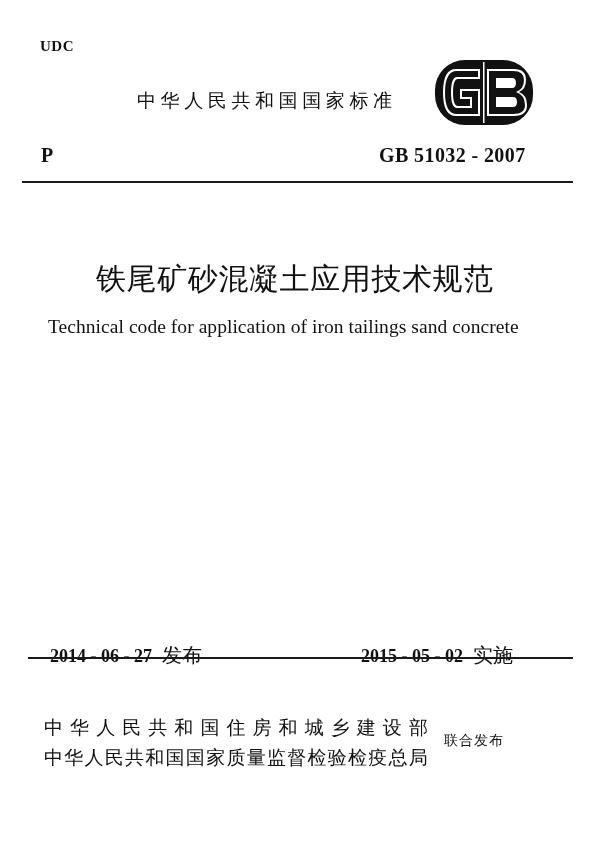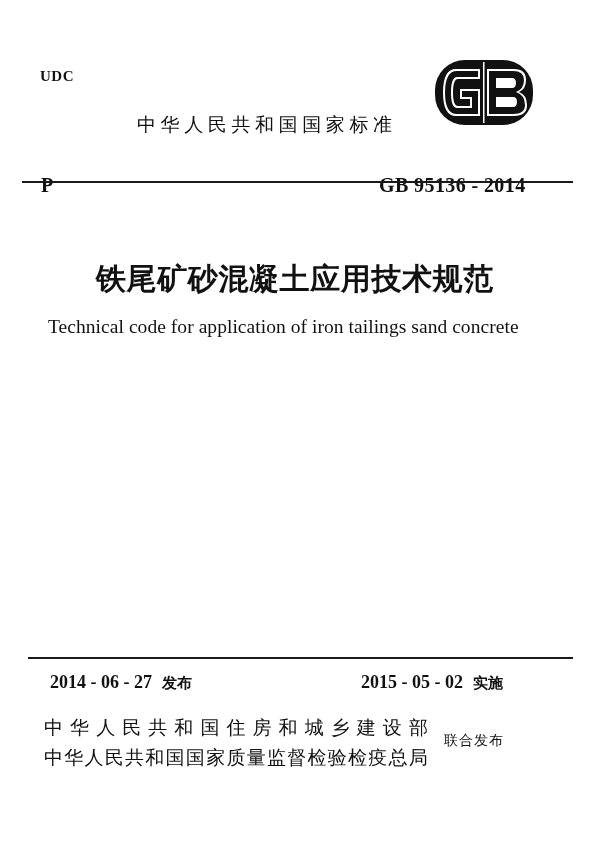--- a/index.html
+++ b/index.html
@@ -11,40 +11,38 @@
       width: 600px;
       height: 848px;
       position: relative;
       overflow: hidden;
       color: #111111;
     }
     .abs { position: absolute; }
     .serif-bold {
       font-family: "Liberation Serif", "DejaVu Serif", serif;
       font-weight: bold;
-      margin-top: 30px;
     }
     .serif {
       font-family: "Liberation Serif", "DejaVu Serif", serif;
     }
     .sans {
       font-family: "DejaVu Sans", "Liberation Sans", sans-serif;
     }
     .udc {
       left: 40px; top: 38px;
       font-size: 15px;
       letter-spacing: 0.5px;
     }
     .nat-std {
       left: 137px; top: 88px;
       width: 250px;
       font-size: 19px;
       letter-spacing: 4.6px;
       white-space: nowrap;
-      margin-top: 24px;
     }
     .gb-logo {
       left: 434px; top: 59px;
       width: 100px; height: 67px;
     }
     .cls-p {
       left: 41px; top: 144px;
       font-size: 20px;
     }
     .std-no {
@@ -58,37 +56,37 @@
       height: 2px;
     }
     .rule-top { left: 22px; top: 181px; width: 551px; }
     .rule-bottom { left: 28px; top: 657px; width: 545px; }
 
     .title-cn {
       left: 96px; top: 259px;
       font-size: 30px;
       letter-spacing: 0.6px;
       white-space: nowrap;
-      font-weight: bold;
+      font-weight: normal;
     }
     .title-en {
       left: 48px; top: 316px;
       font-size: 19.5px;
       white-space: nowrap;
       letter-spacing: 0.05px;
     }
     .date-row {
       top: 621px;
       font-size: 18px;
       white-space: pre;
     }
     .date-row .cn {
       font-family: "DejaVu Sans", "Liberation Sans", sans-serif;
-      font-weight: bold;
-      font-size: 15px;
+      font-weight: normal;
+      font-size: 20px;
       margin-left: 10px;
     }
     .date-issue { left: 41px; }
     .date-impl { left: 352px; }
 
     .auth {
       left: 44px;
       width: 384px;
       font-size: 19px;
       white-space: nowrap;
@@ -124,21 +122,21 @@
 
     <path d="M53 10 H80 Q92 10 92 21 Q92 30 85 33 Q93 36 93 46 Q93 57 80 57 H53 Z" fill="#fff"></path>
     <path d="M55 12 H79 Q90 12 90 21 Q90 30 82 33 Q91 36 91 46 Q91 55 79 55 H55 Z" fill="#111"></path>
     <path d="M62 19 H78 Q82 19 82 24 Q82 29 78 29 H62 Z" fill="#fff"></path>
     <path d="M62 38 H79 Q83 38 83 43 Q83 48 79 48 H62 Z" fill="#fff"></path>
   </svg>
 </div>
 
 <div class="abs serif-bold cls-p">P</div>
 
-<div class="abs serif-bold std-no">GB 95136 - 2014</div>
+<div class="abs serif-bold std-no">GB 51032 - 2007</div>
 
 <div class="abs rule rule-top"></div>
 
 <div class="abs serif title-cn">铁尾矿砂混凝土应用技术规范</div>
 
 <div class="abs serif title-en">Technical code for application of iron tailings sand concrete</div>
 
 <div class="abs serif-bold date-row date-issue">
   <span>2014 - 06 - 27</span><span class="cn">发布</span>
 </div>

